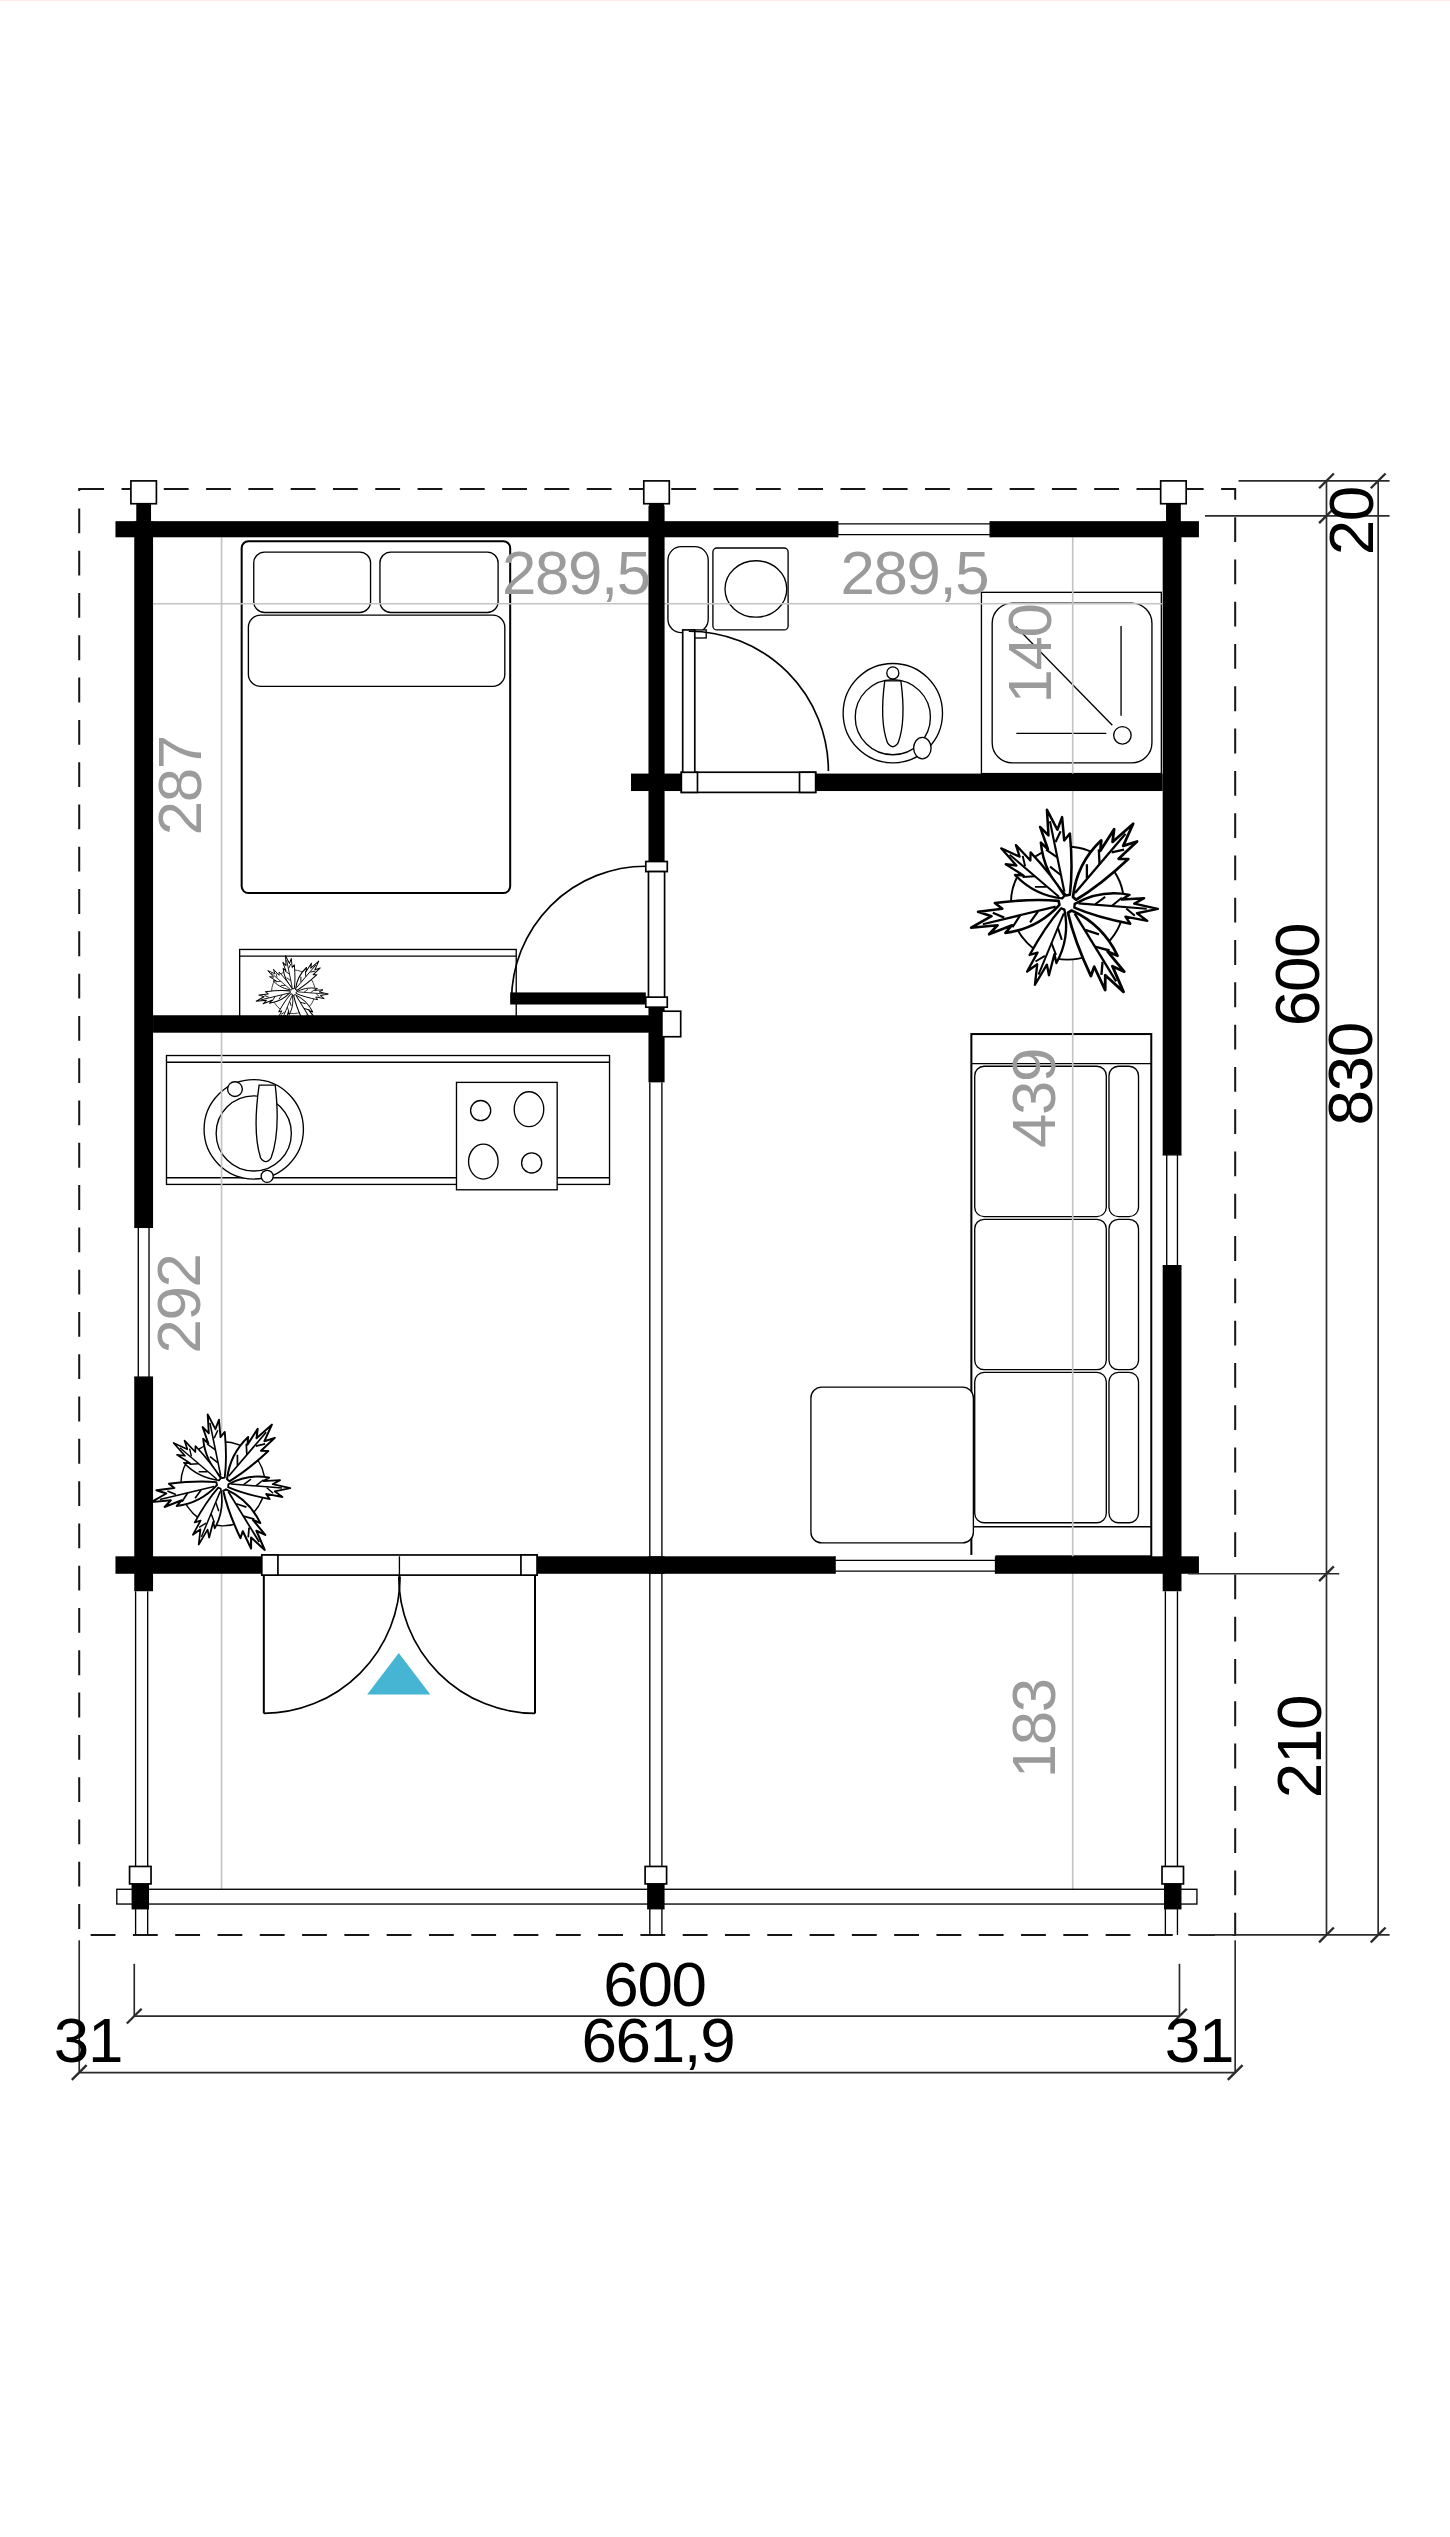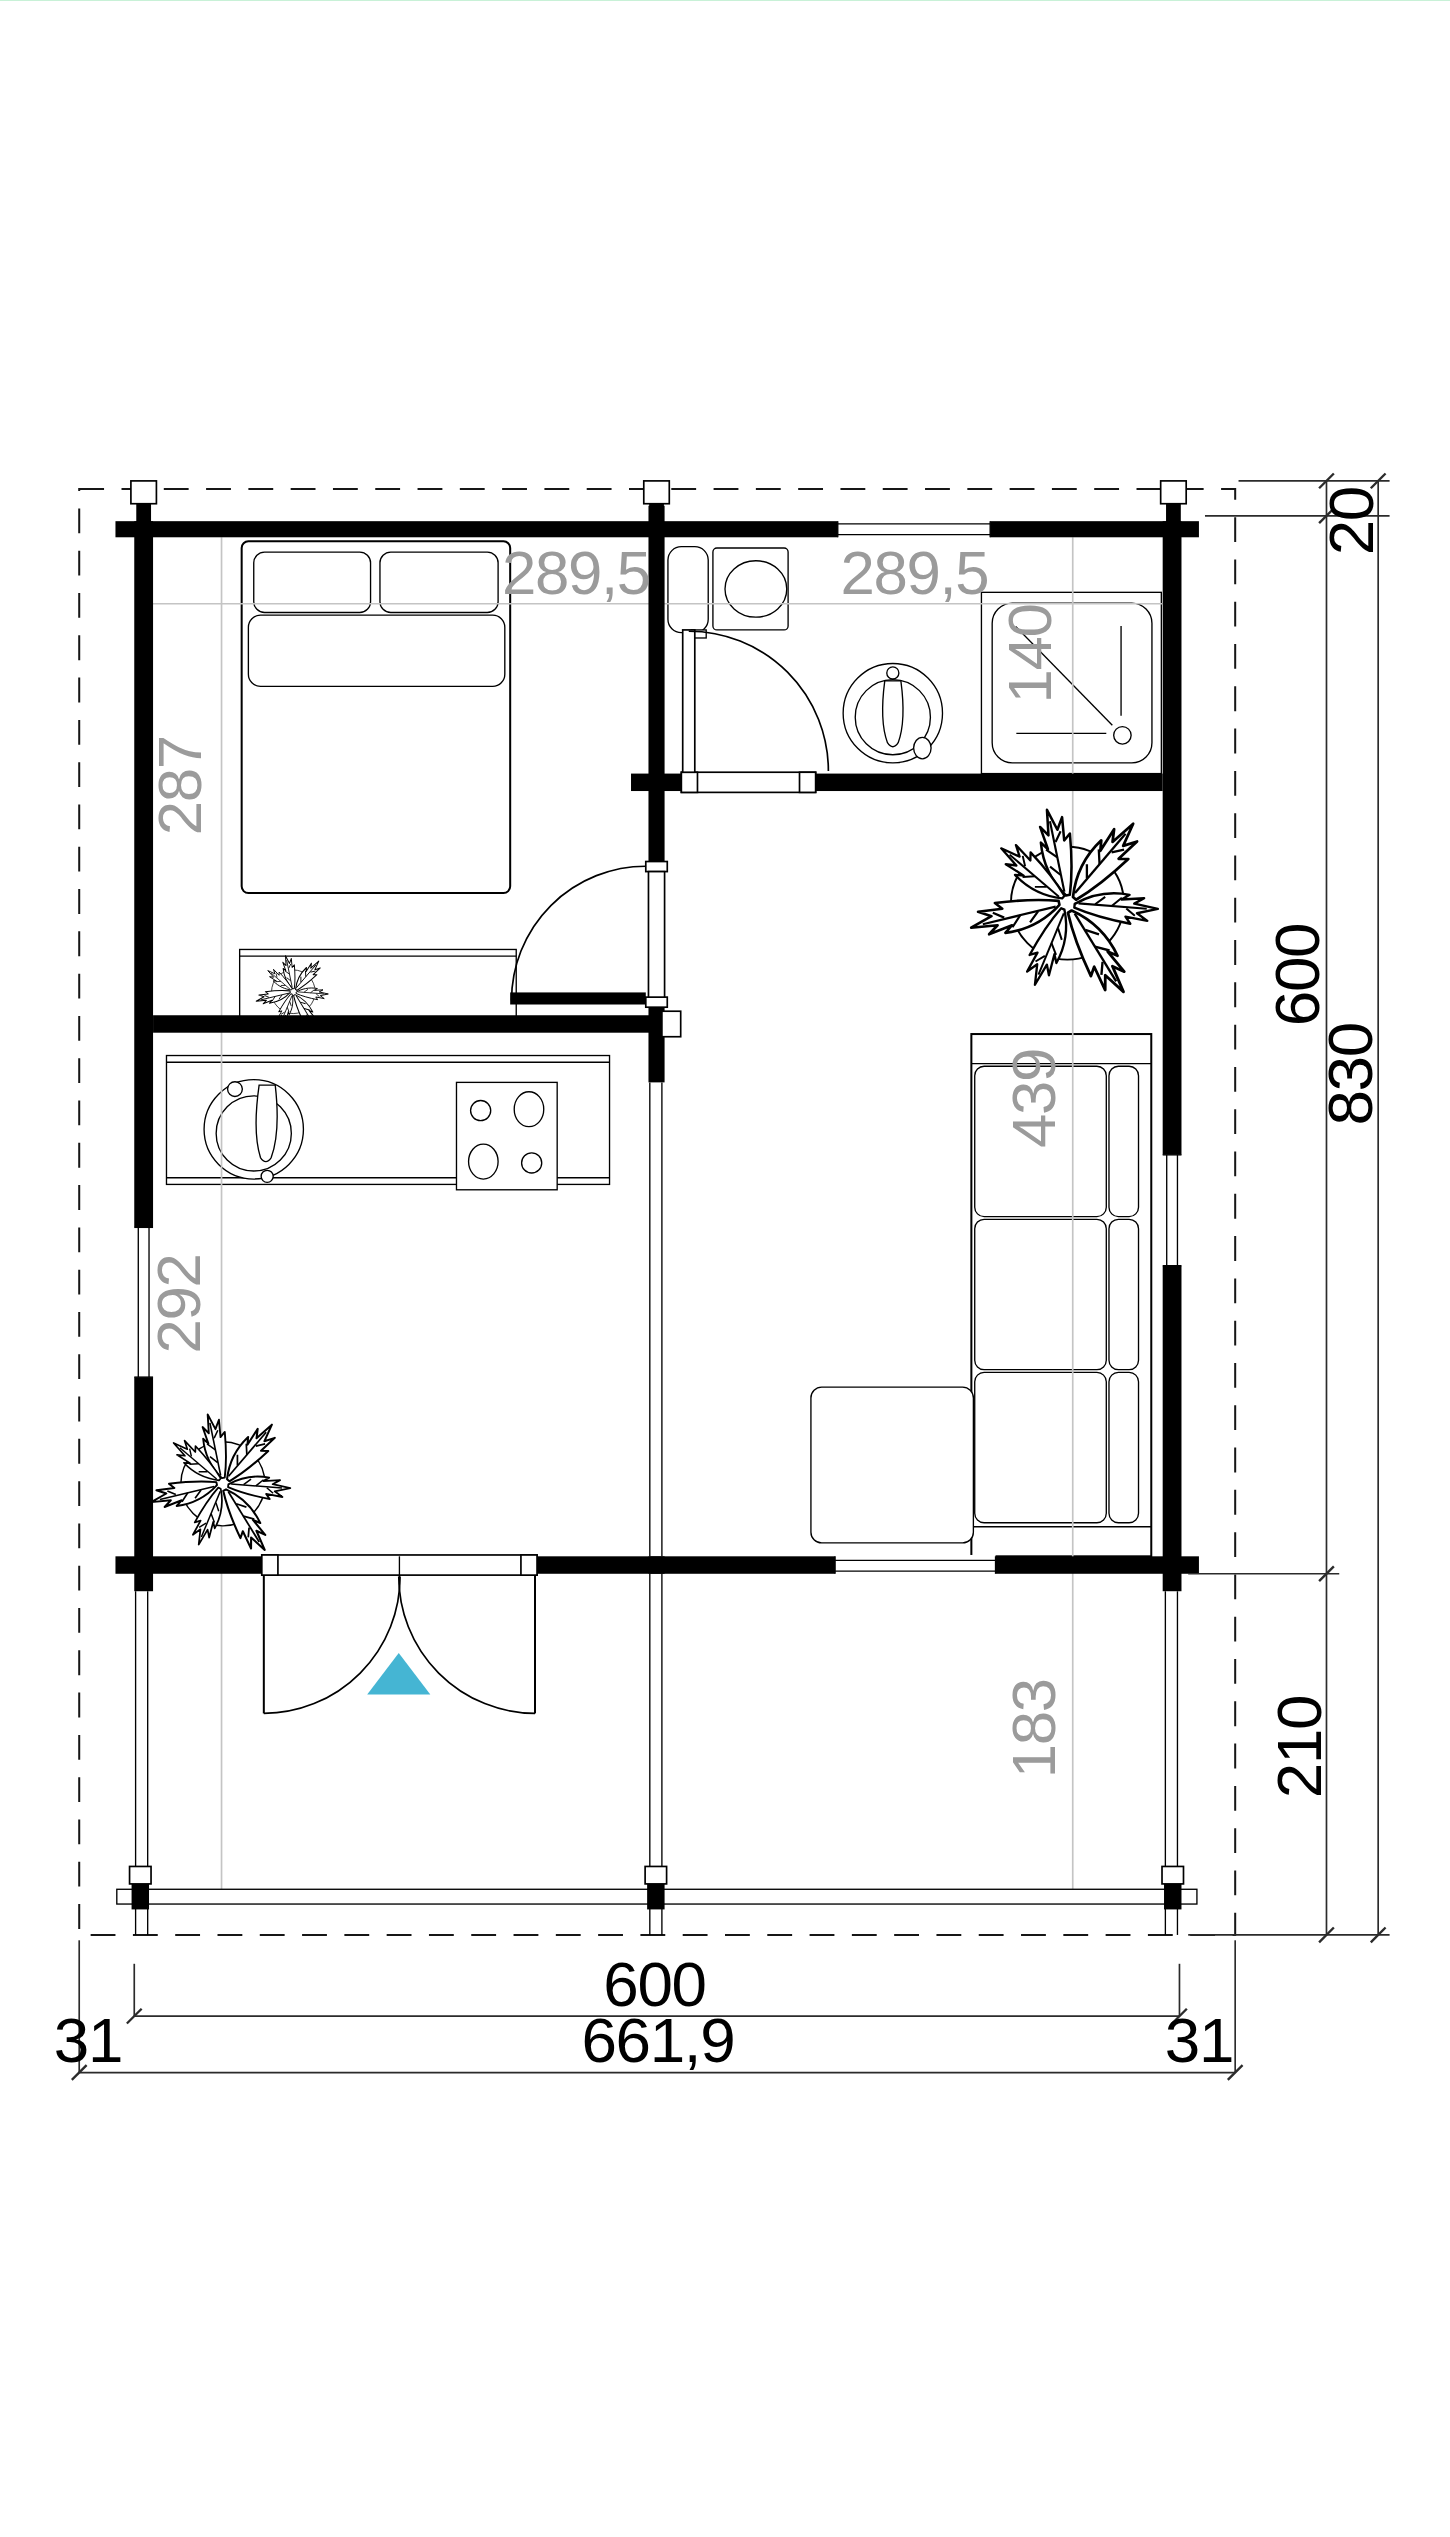--- a/index.html
+++ b/index.html
@@ -1,16 +1,16 @@
 <!DOCTYPE html>
 <html style="font-size:10.7px"><head>
 <meta charset="utf-8">
 <style>
   html,body{margin:0;padding:0;background:#ffffff;}
-  #stage{position:relative;width:1450px;height:2538px;background:#22c55e;overflow:hidden;}
+  #stage{position:relative;width:1450px;height:2538px;background:#fca5a5;overflow:hidden;}
   svg{position:absolute;left:0;top:0;}
   .wall{fill:#000;stroke:none;}
   .furn{fill:#fff;stroke:#000;stroke-width:3;}
   .furn-thin{fill:#fff;stroke:#000;stroke-width:2;}
   .ln{stroke:#000;stroke-width:3;fill:none;}
   .ln-thin{stroke:#000;stroke-width:2;fill:none;}
   .arc{stroke:#000;stroke-width:2.5;fill:none;}
   .cap{fill:#fff;stroke:#000;stroke-width:2.5;}
   .winln{stroke:#000;stroke-width:2;fill:none;}
   .module{stroke:#c4c4c4;stroke-width:2.5;fill:none;}

